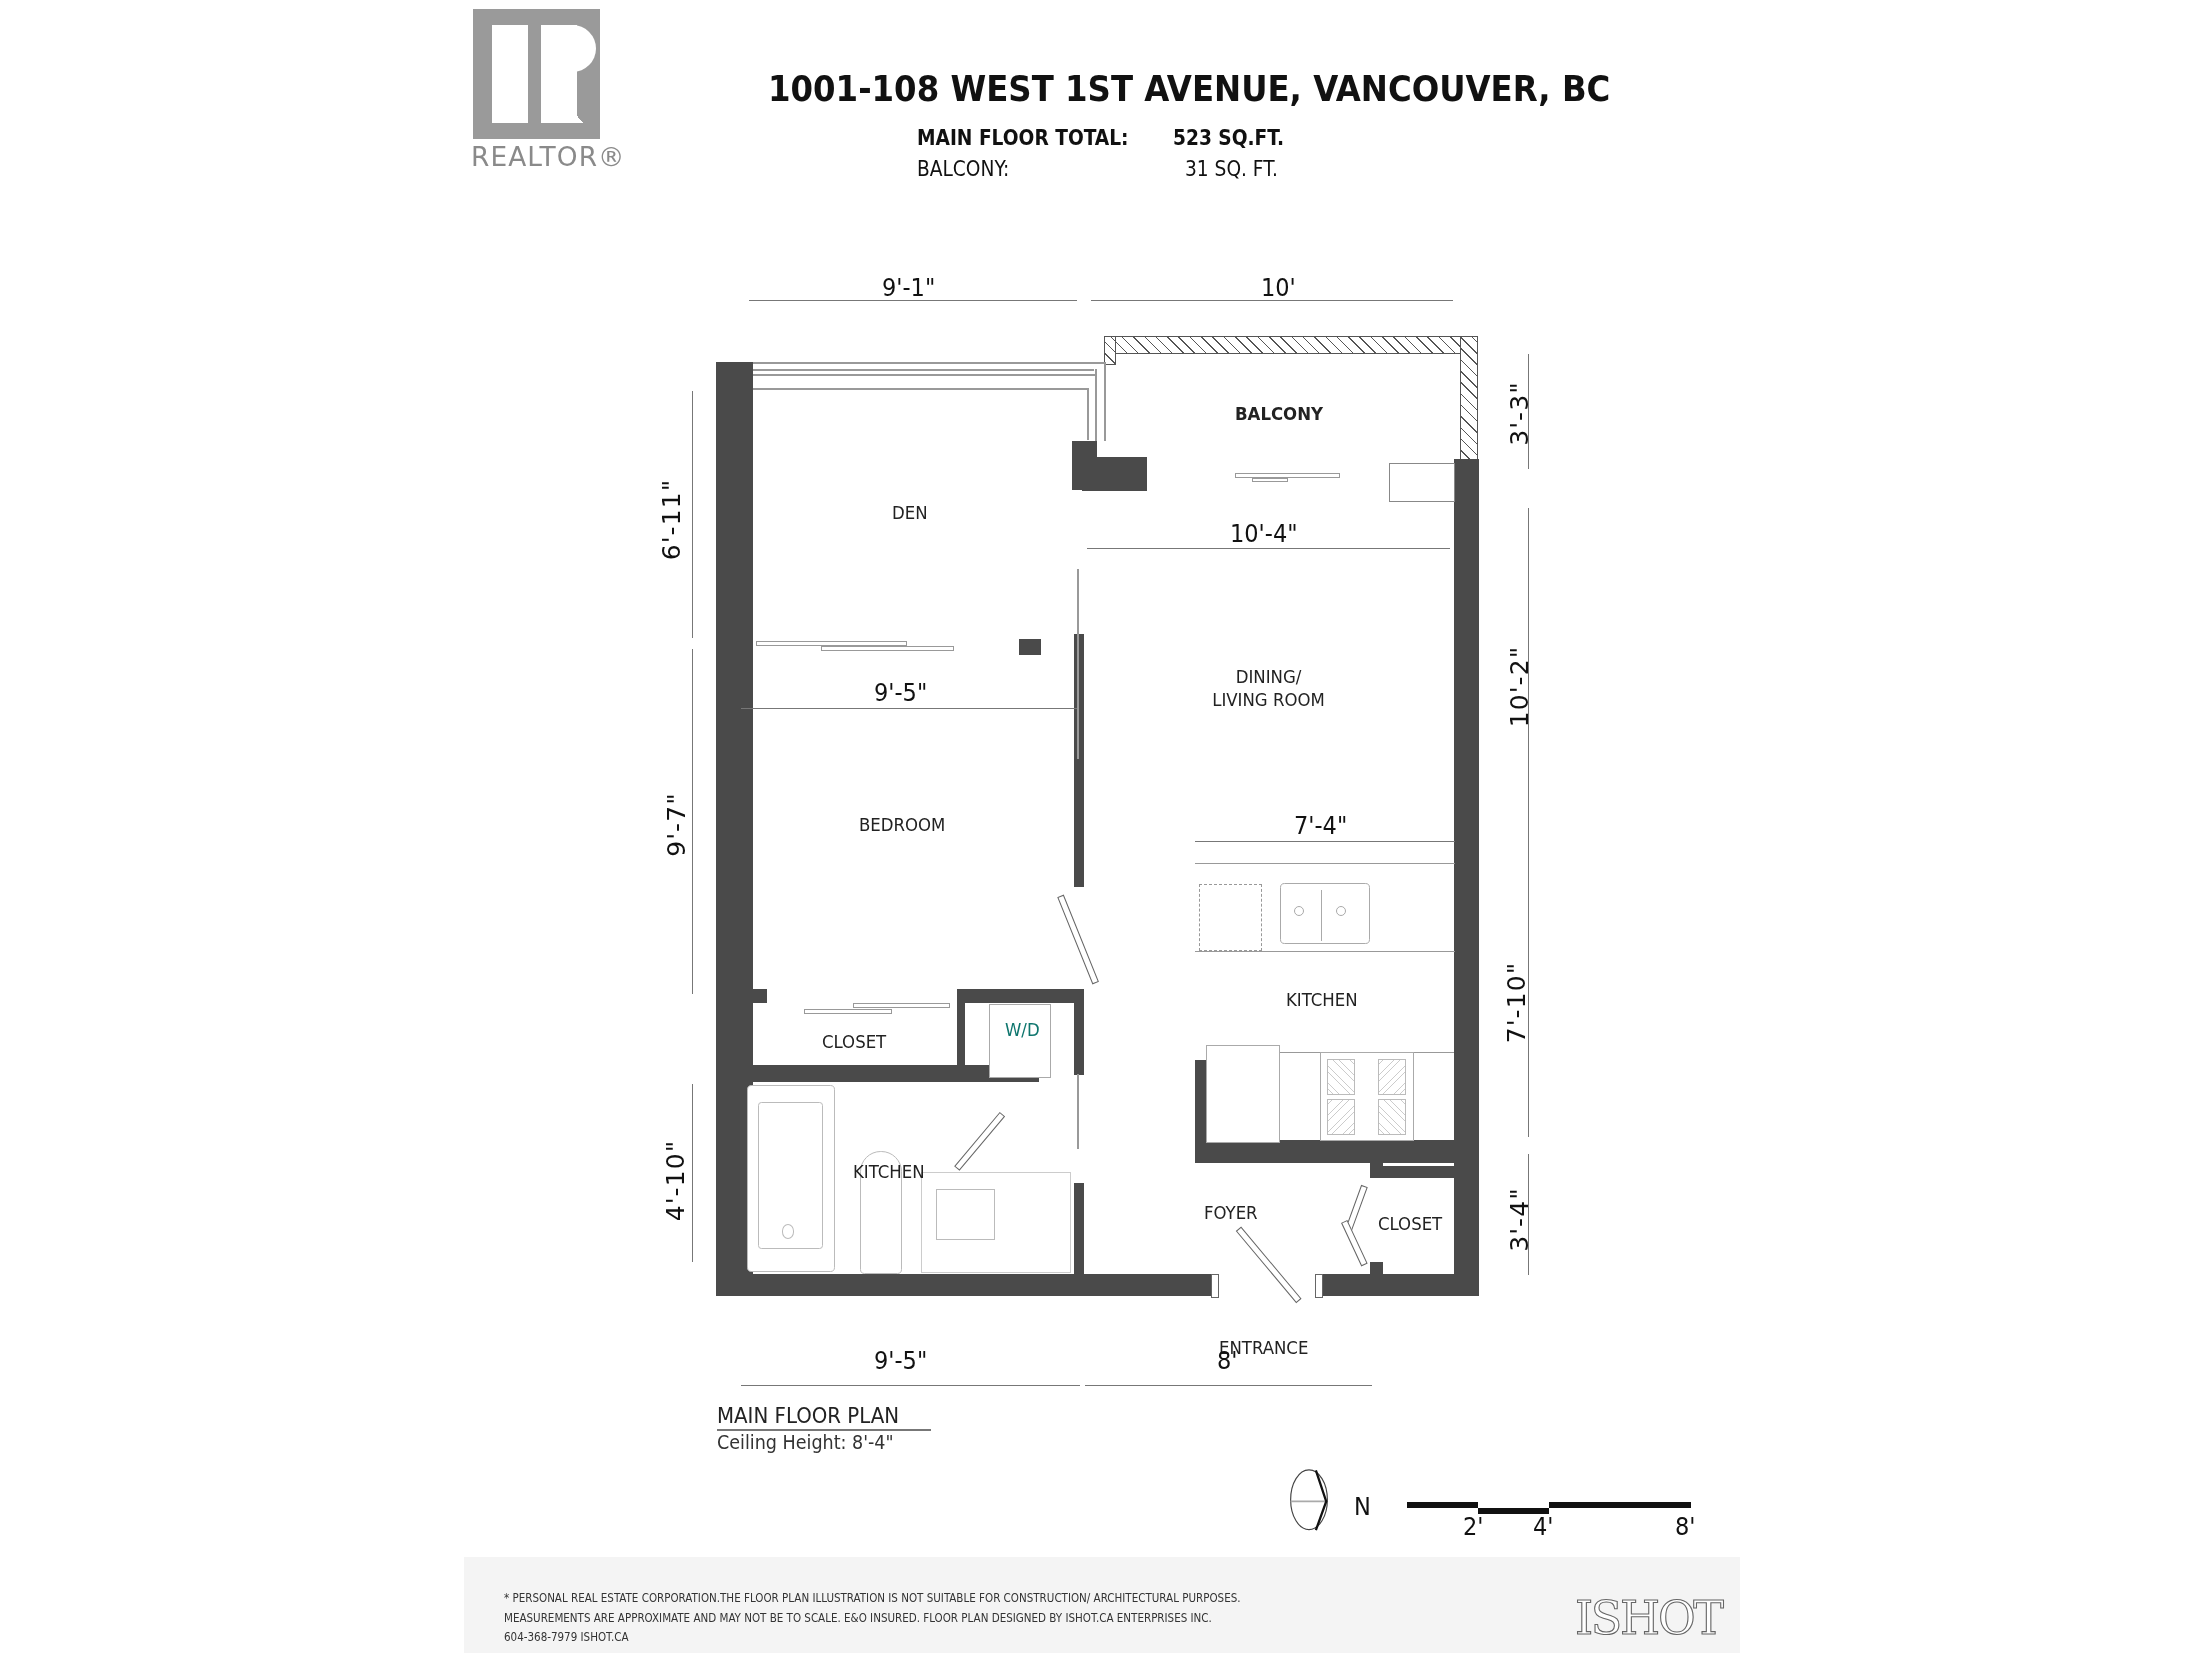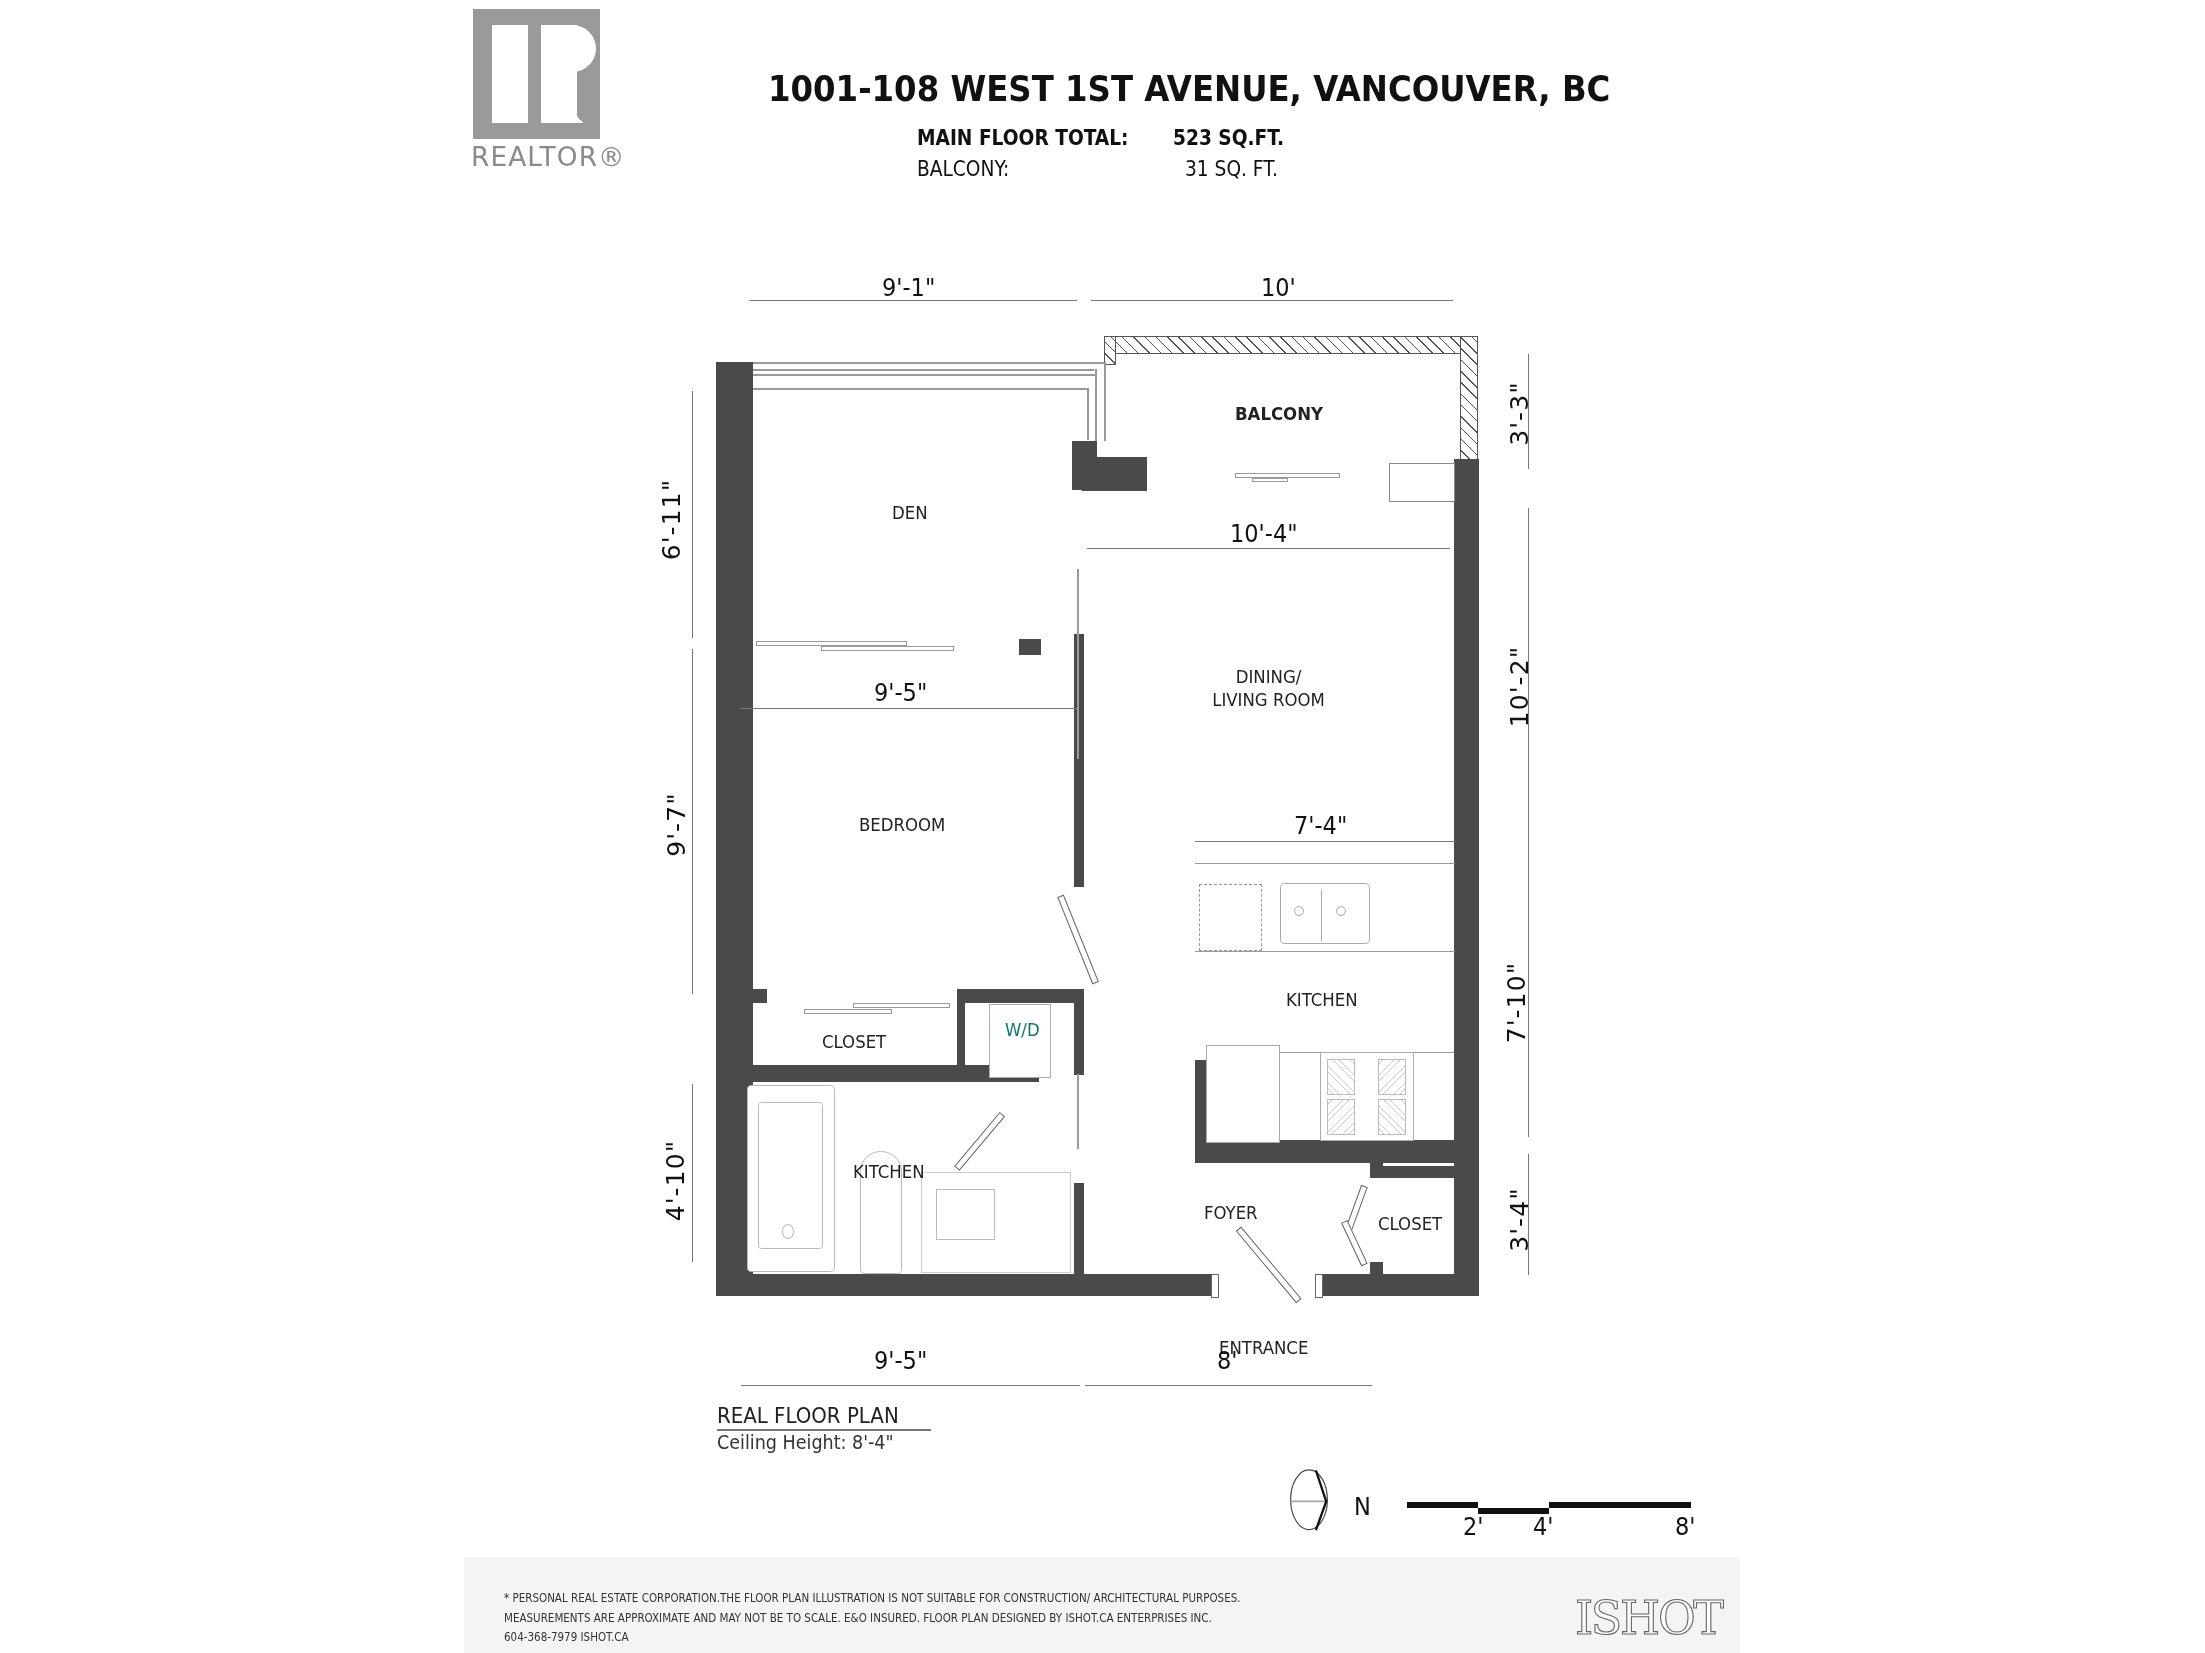--- a/index.html
+++ b/index.html
@@ -180,21 +180,21 @@
 
   <div class="dimline" style="left:1528px;top:354px;width:1.1px;height:115px;"></div>
   <div class="dimv" style="left:1487px;top:399px;">3'-3"</div>
   <div class="dimline" style="left:1528px;top:508px;width:1.1px;height:356px;"></div>
   <div class="dimv" style="left:1479px;top:672px;">10'-2"</div>
   <div class="dimline" style="left:1528px;top:864px;width:1.1px;height:273px;"></div>
   <div class="dimv" style="left:1476px;top:988px;">7'-10"</div>
   <div class="dimline" style="left:1528px;top:1154px;width:1.1px;height:121px;"></div>
   <div class="dimv" style="left:1487px;top:1205px;">3'-4"</div>
 
-  <div class="abs plan-title">REAL FLOOR PLAN</div>
+  <div class="abs plan-title">MAIN FLOOR PLAN</div>
   <div class="abs plan-underline"></div>
   <div class="abs plan-sub">Ceiling Height: 8'-4"</div>
 </div>
 
 <div>
   <svg class="abs" style="left:1286px;top:1467px;" width="46" height="66" viewBox="0 0 80 115">
     <ellipse cx="40" cy="57" rx="32" ry="52" fill="none" stroke="#444" stroke-width="2"></ellipse>
     <line x1="8" y1="60" x2="70" y2="60" stroke="#aaa" stroke-width="3"></line>
     <polyline points="52,6 70,60 52,110" fill="none" stroke="#111" stroke-width="4"></polyline>
   </svg>

